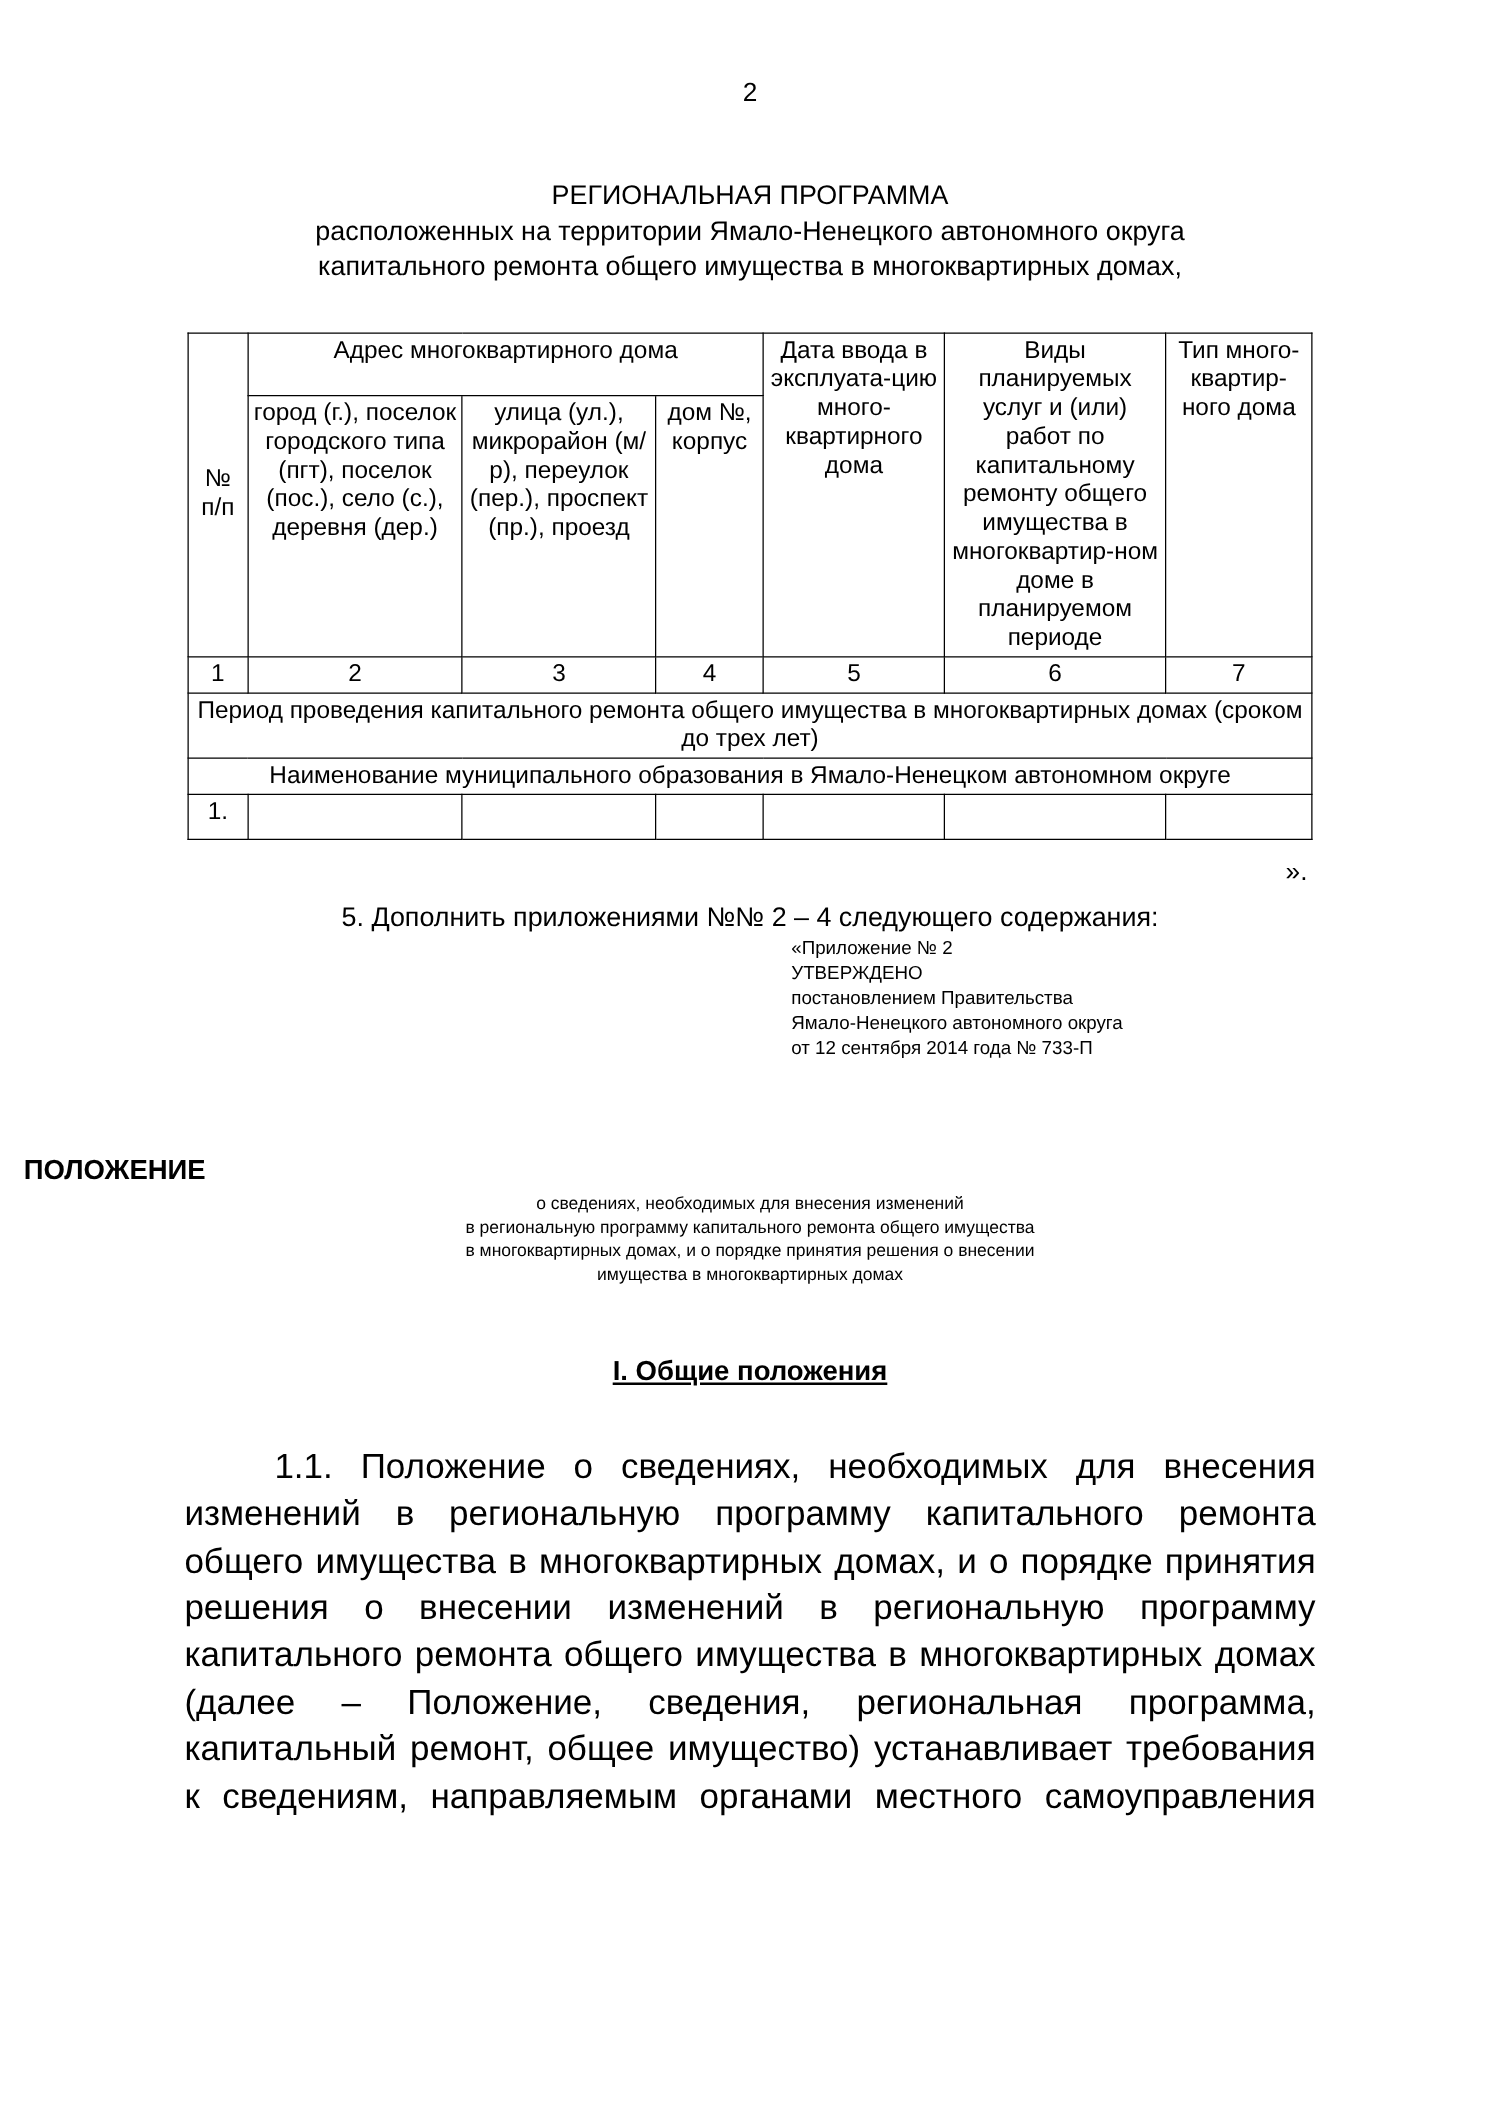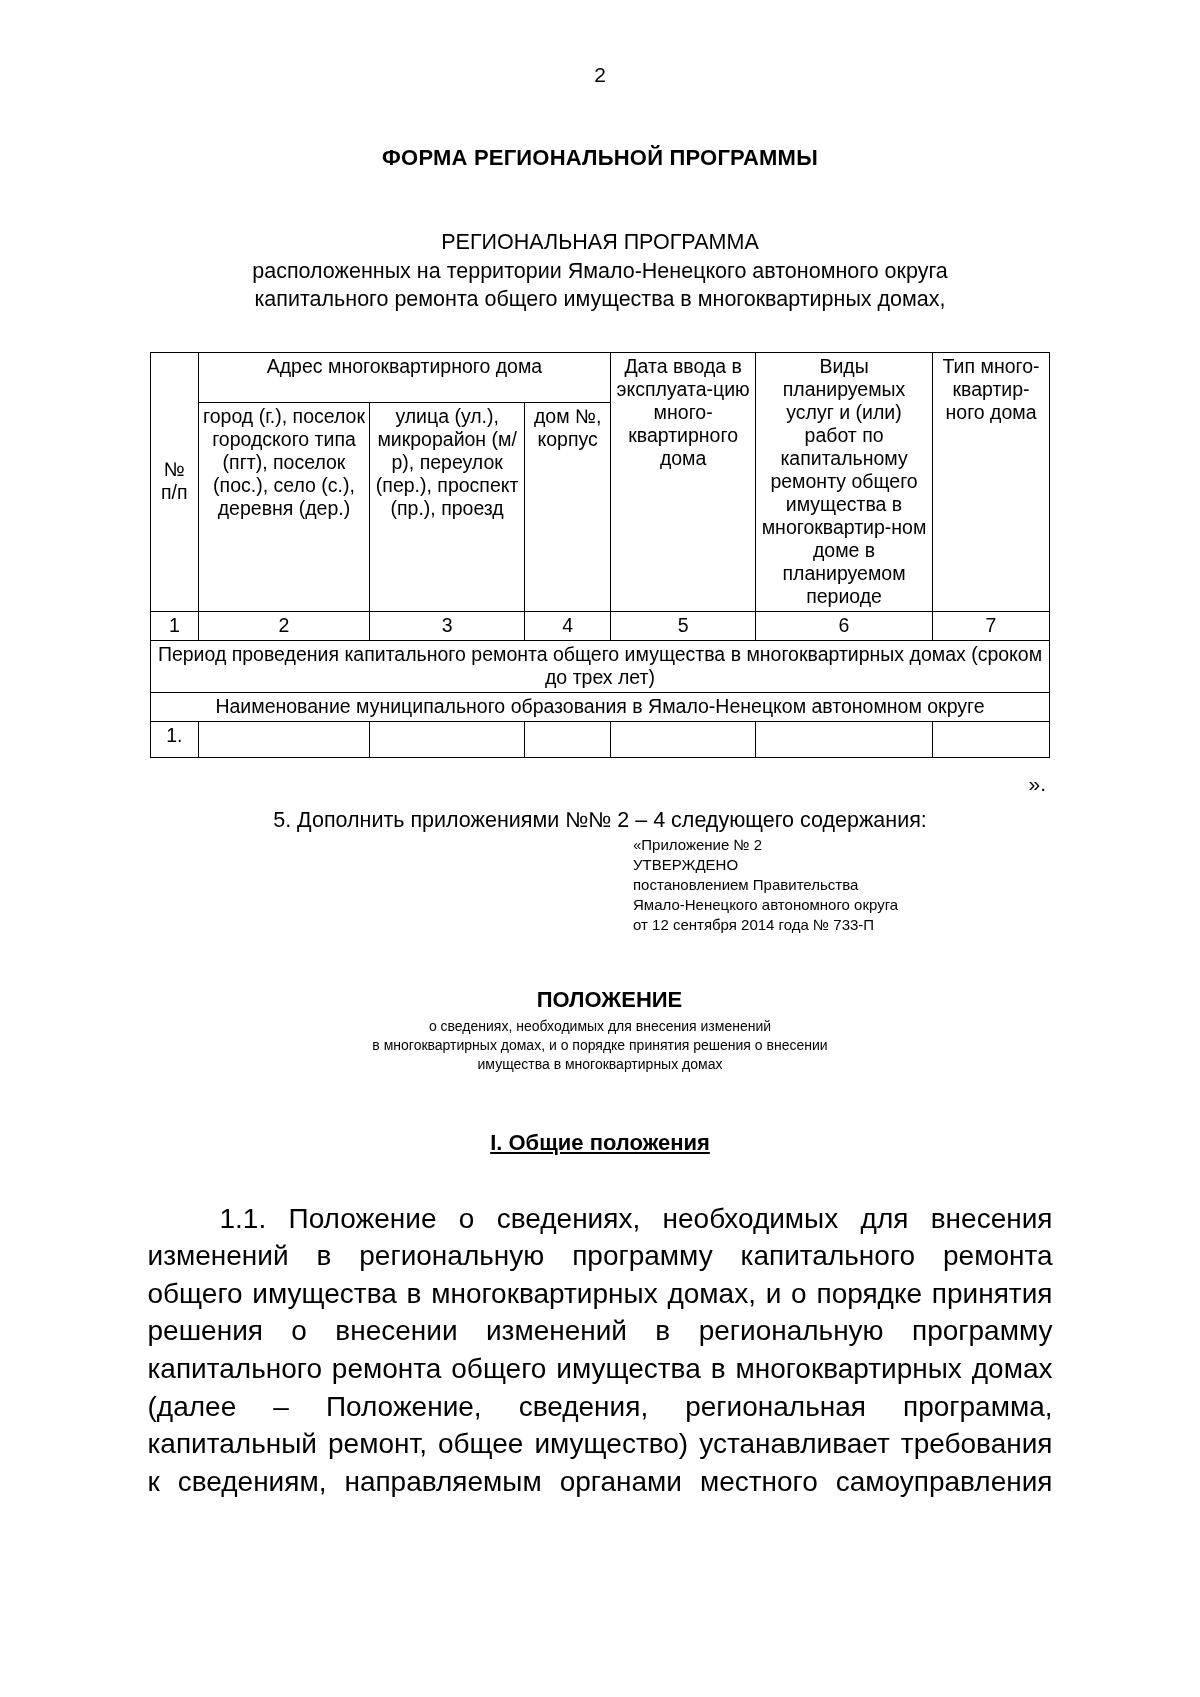--- a/index.html
+++ b/index.html
@@ -113,24 +113,24 @@
     padding-left: 618px;
     font-size: 15px;
     line-height: 1.34;
     margin-left: 15px;
   }
   .appendix .ln { display: block; }
   .appendix .gap { height: 28px; }
 
   
   .pol-title {
-    text-align: center;
+    text-align: left;
     font-size: 22px;
     font-weight: bold;
-    margin-top: 52px;
+    margin-top: 74px;
     padding-left: 19px;
   }
   .pol-sub {
     text-align: center;
     font-size: 14px;
     line-height: 1.34;
     margin-top: 4px;
   }
   .pol-sub .ln { display: block; white-space: nowrap; }
 
@@ -154,21 +154,20 @@
     hyphens: none;
   }
 </style>
 </head>
 <body>
 
 <div class="page">
 
   <div class="page-number">2</div>
 
-  <div class="form-title">ФОРМА РЕГИОНАЛЬНОЙ ПРОГРАММЫ</div>
 
   <div class="prog-block">
     <span class="ln">РЕГИОНАЛЬНАЯ ПРОГРАММА</span>
     <span class="ln">расположенных на территории Ямало-Ненецкого автономного округа</span>
     <span class="ln">капитального ремонта общего имущества в многоквартирных домах,</span>
   </div>
 
   <div class="tbl-wrap">
     <table class="reg">
       <colgroup>
@@ -230,20 +229,21 @@
     <span class="ln">УТВЕРЖДЕНО</span>
     <span class="gap"></span>
     <span class="ln">постановлением Правительства</span>
     <span class="ln">Ямало-Ненецкого автономного округа</span>
     <span class="ln">от 12 сентября 2014 года № 733-П</span>
   </div>
 
   <div class="pol-title">ПОЛОЖЕНИЕ</div>
   <div class="pol-sub">
     <span class="ln">о сведениях, необходимых для внесения изменений</span>
+    <span class="ln">в региональную программу капитального ремонта общего имущества</span>
     <span class="ln">в многоквартирных домах, и о порядке принятия решения о внесении</span>
     <span class="ln">имущества в многоквартирных домах</span>
   </div>
 
   <div class="sec-title">I. Общие положения</div>
 
   <div class="body-par">1.1. Положение о сведениях, необходимых для внесения изменений в региональную программу капитального ремонта общего имущества в многоквартирных домах, и о порядке принятия решения о внесении изменений в региональную программу капитального ремонта общего имущества в многоквартирных домах (далее – Положение, сведения, региональная программа, капитальный ремонт, общее имущество) устанавливает требования к сведениям, направляемым органами местного самоуправления</div>
 
 </div>
 

